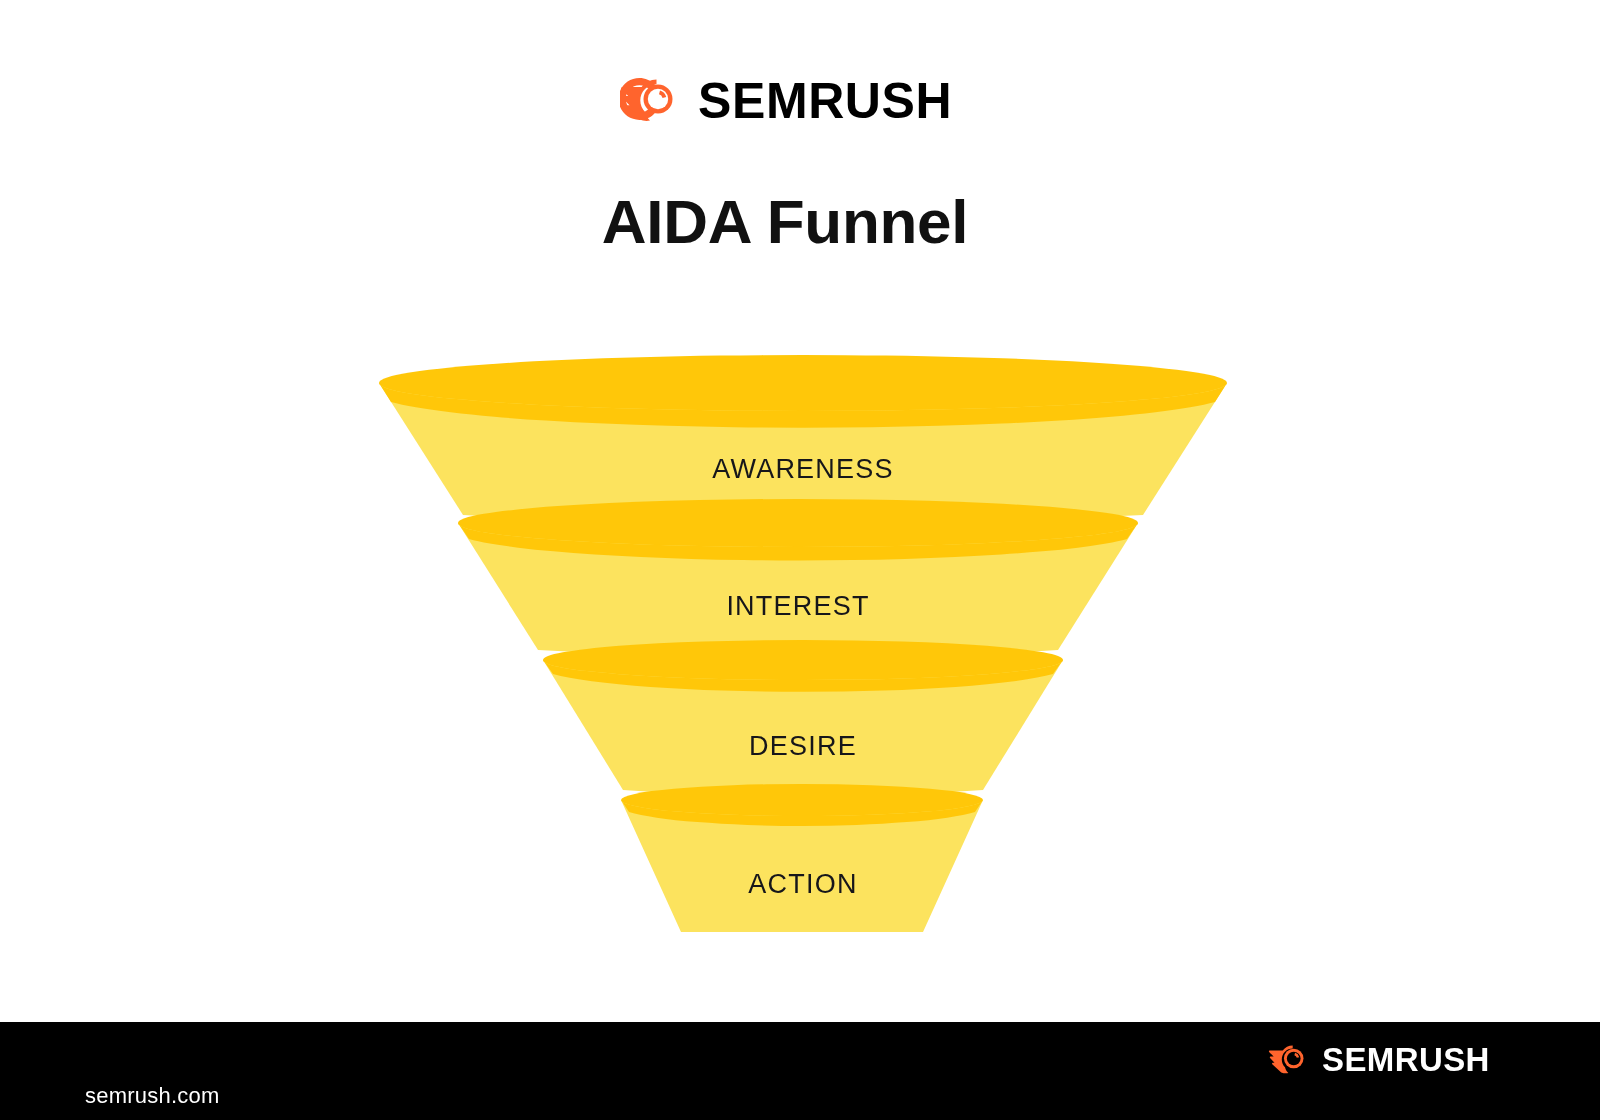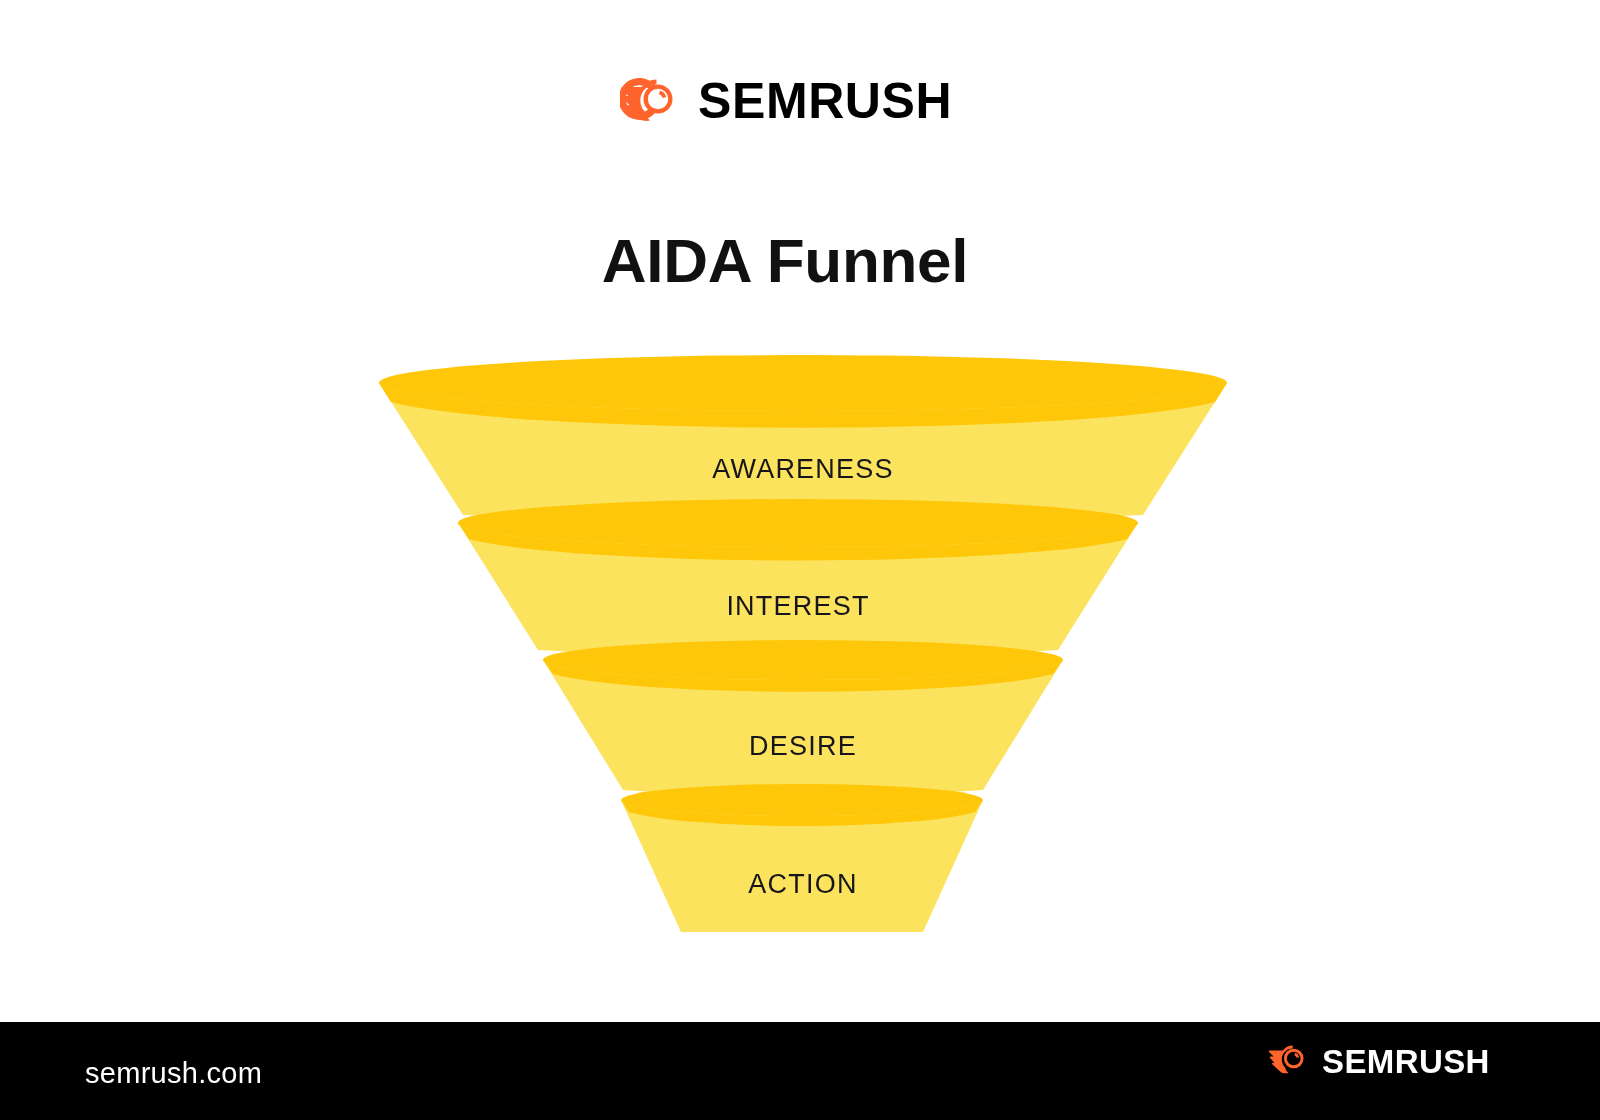--- a/index.html
+++ b/index.html
@@ -14,21 +14,21 @@
     position: relative;
     width: 1600px;
     height: 1120px;
     background: #ffffff;
   }
 
   
   .brand-logo {
     position: absolute;
     display: flex;
-    align-items: flex-end;
+    align-items: flex-start;
     gap: 16px;
   }
   #header-logo { left: 620px; top: 76px; }
   .brand-mark { display: block; }
   .brand-word {
     font-family: "Liberation Sans", sans-serif;
     font-weight: bold;
     letter-spacing: 0.012em;
     line-height: 1;
     white-space: nowrap;
@@ -44,21 +44,20 @@
     left: 0;
     top: 186px;
     width: 1570px;
     text-align: center;
     font-family: "Liberation Sans", sans-serif;
     font-weight: bold;
     font-size: 62px;
     letter-spacing: -0.005em;
     color: #111111;
     line-height: 1.15;
-    margin-top: 39px;
   }
 
   
   #funnel-chart {
     position: absolute;
     left: 8px;
     top: 340px;
     width: 1570px;
     height: 620px;
   }
@@ -77,23 +76,23 @@
     position: absolute;
     left: 0;
     top: 1022px;
     width: 1600px;
     height: 98px;
     background: #000000;
   }
   #footer-url {
     position: absolute;
     left: 85px;
-    top: 1057px;
+    top: 1083px;
     font-family: "Liberation Sans", sans-serif;
-    font-size: 29px;
+    font-size: 22px;
     color: #ffffff;
     letter-spacing: 0.01em;
   }
   #footer-logo { left: 1268px; top: 1043px; gap: 12px; }
   #footer-logo .brand-word {
     font-size: 33px;
     color: #ffffff;
   }
 </style>
 </head>

